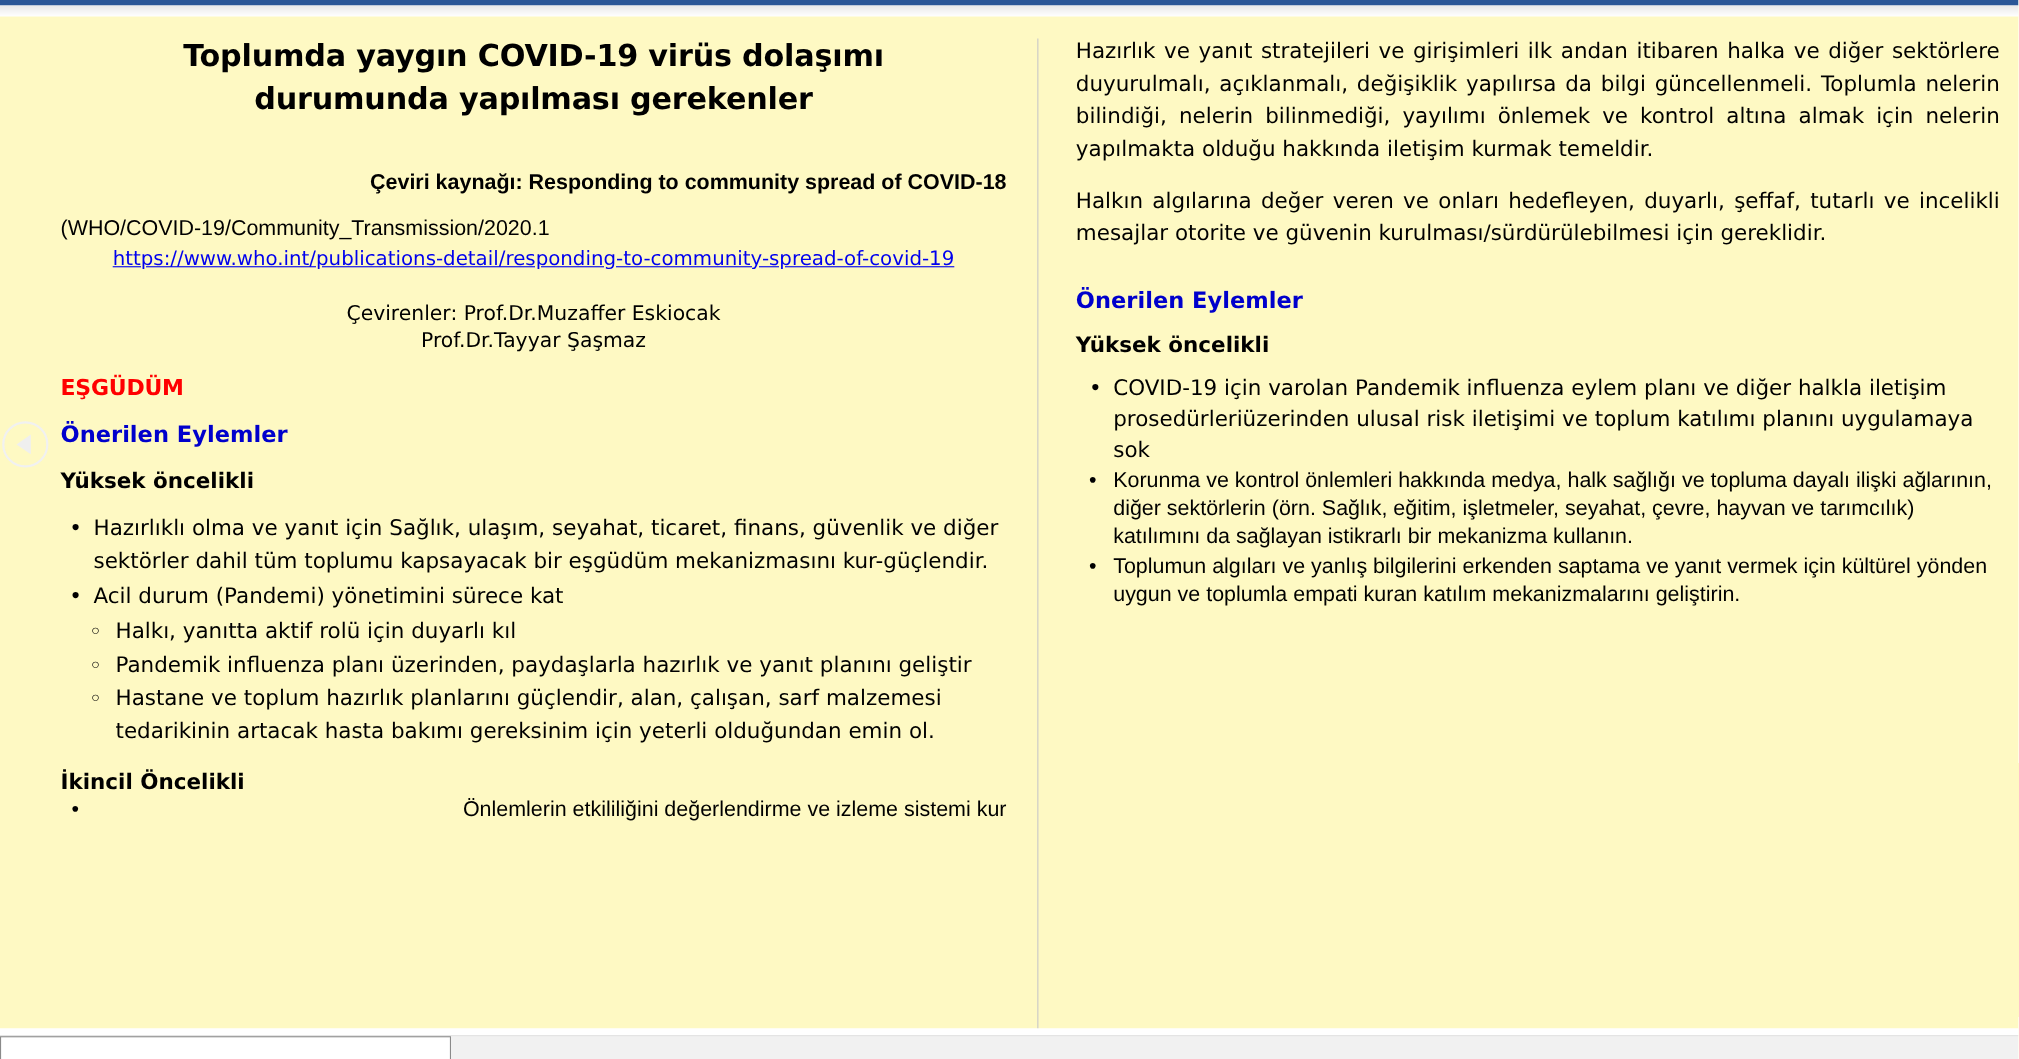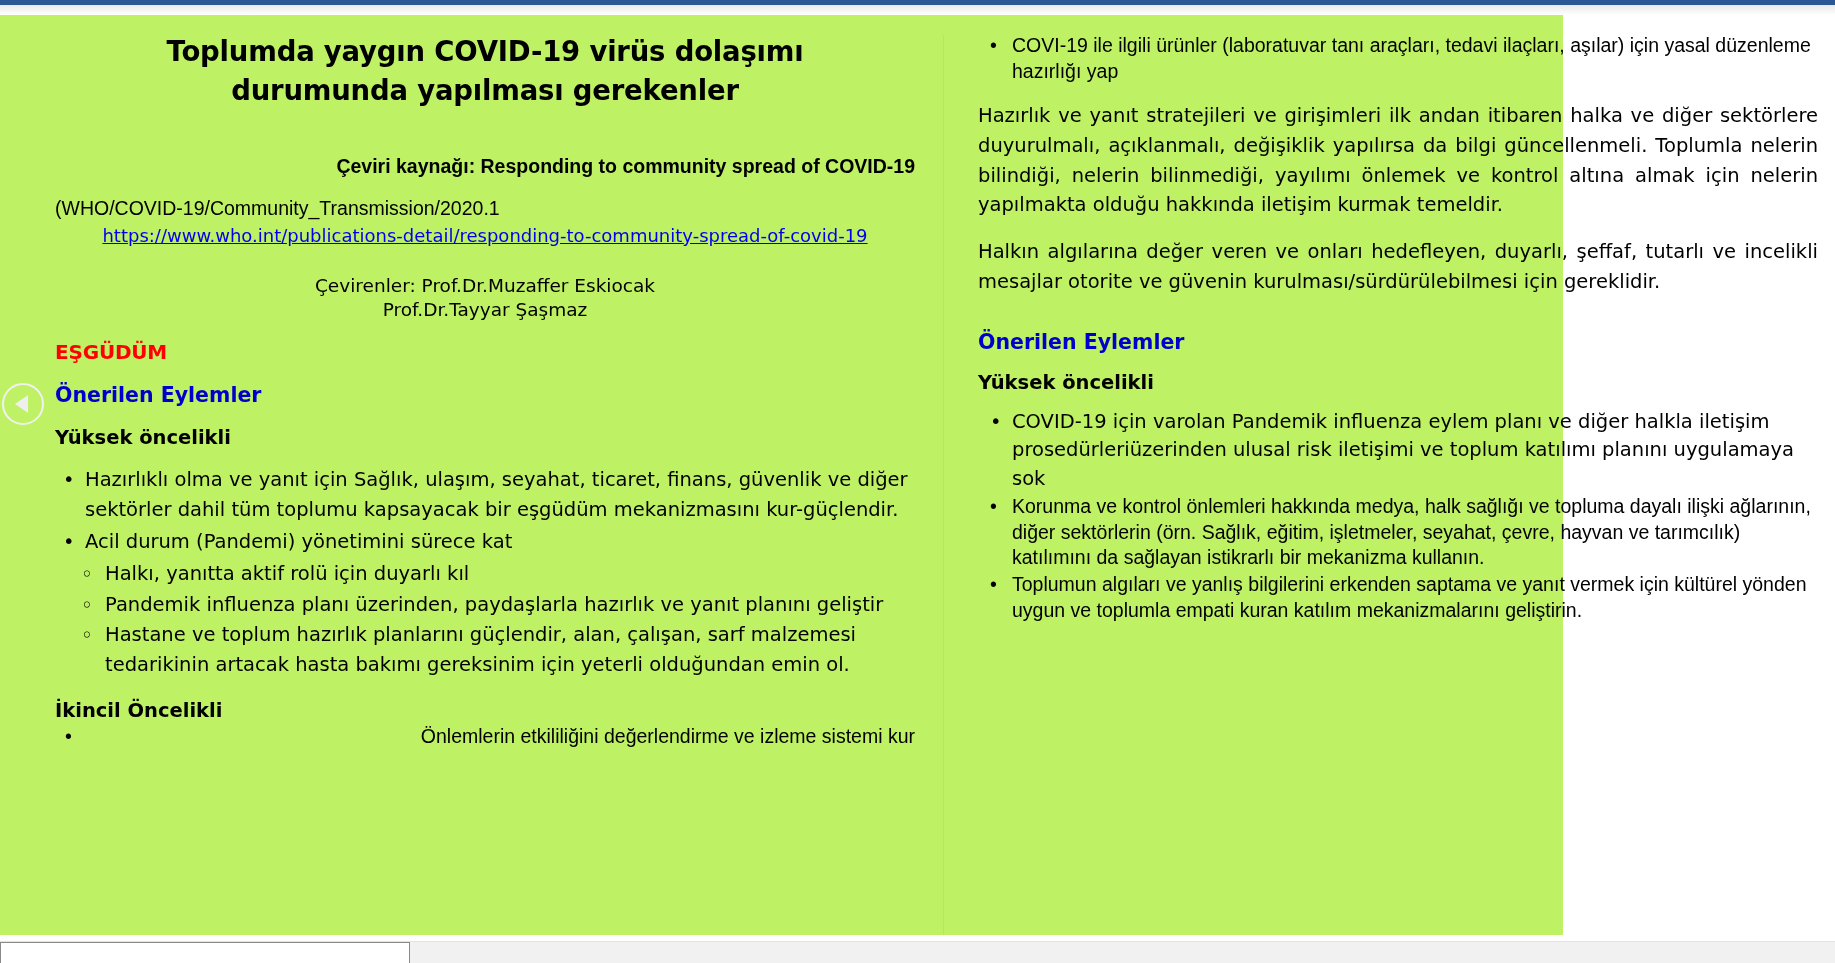--- a/index.html
+++ b/index.html
@@ -54,23 +54,23 @@
     border-bottom: 9px solid transparent;
     border-right: 13px solid #efefef;
     margin-right: 3px;
   }
 
   
   #page {
     position: absolute;
     left: 0;
     top: 15px;
-    width: 1563px;
+    width: 1835px;
     height: 920px;
-    background: #bef264;
+    background: #fef9c3;
   }
 
   #divider {
     position: absolute;
     left: 943px;
     top: 20px;
     width: 1px;
     height: 900px;
     background: #c8c8c8;
   }
@@ -277,21 +277,21 @@
 <div id="top-bar-shadow"></div>
 
 <div id="page">
 
   <div id="divider"></div>
 
   <div class="col" id="col-left">
 
     <div class="doc-title">Toplumda yaygın COVID-19 virüs dolaşımı durumunda yapıl­ması gerekenler</div>
 
-    <div class="src-line">Çeviri kaynağı: Responding to community spread of COVID-19</div>
+    <div class="src-line">Çeviri kaynağı: Responding to community spread of COVID-18</div>
 
     <div class="src-code">(WHO/COVID-19/Community_Transmission/2020.1</div>
 
     <a class="src-link" href="#">https://www.who.int/publications-detail/responding-to-community-spread-of-covid-19</a>
 
     <div class="translators">
       <div>Çevirenler: Prof.Dr.Muzaffer Eskiocak</div>
       <div>Prof.Dr.Tayyar Şaşmaz</div>
     </div>
 
@@ -315,23 +315,20 @@
     <div class="h-sub">İkincil Öncelikli</div>
 
     <ul class="bul-tight">
       <li>Önlemlerin etkililiğini değerlendirme ve izleme sistemi kur</li>
     </ul>
 
   </div>
 
   <div class="col" id="col-right">
 
-    <ul class="rbul" style="margin-top:18px;">
-      <li class="narrow">COVI-19 ile ilgili ürünler (laboratuvar tanı araçları, tedavi ilaçları, aşılar) için yasal düzenleme hazırlığı yap</li>
-    </ul>
 
 
     <div class="para" style="margin-top:17px;">Hazırlık ve yanıt stratejileri ve girişimleri ilk andan itibaren halka ve diğer sektör­lere duyurulmalı, açıklanmalı, değişiklik yapılırsa da bilgi güncellenmeli. Top­lumla nelerin bilindiği, nelerin bilinmediği, yayılımı önlemek ve kontrol altına al­mak için nelerin yapılmakta olduğu hakkında iletişim kurmak temeldir.</div>
 
     <div class="para" style="margin-top:17px;">Halkın algılarına değer veren ve onları hedefleyen, duyarlı, şeffaf, tutarlı ve ince­likli mesajlar otorite ve güvenin kurulması/sürdürülebilmesi için gereklidir.</div>
 
 
     <div class="h-blue" style="margin-top:34px;">Önerilen Eylemler</div>
 
     <div class="h-sub" style="margin-top:17px;">Yüksek öncelikli</div>

